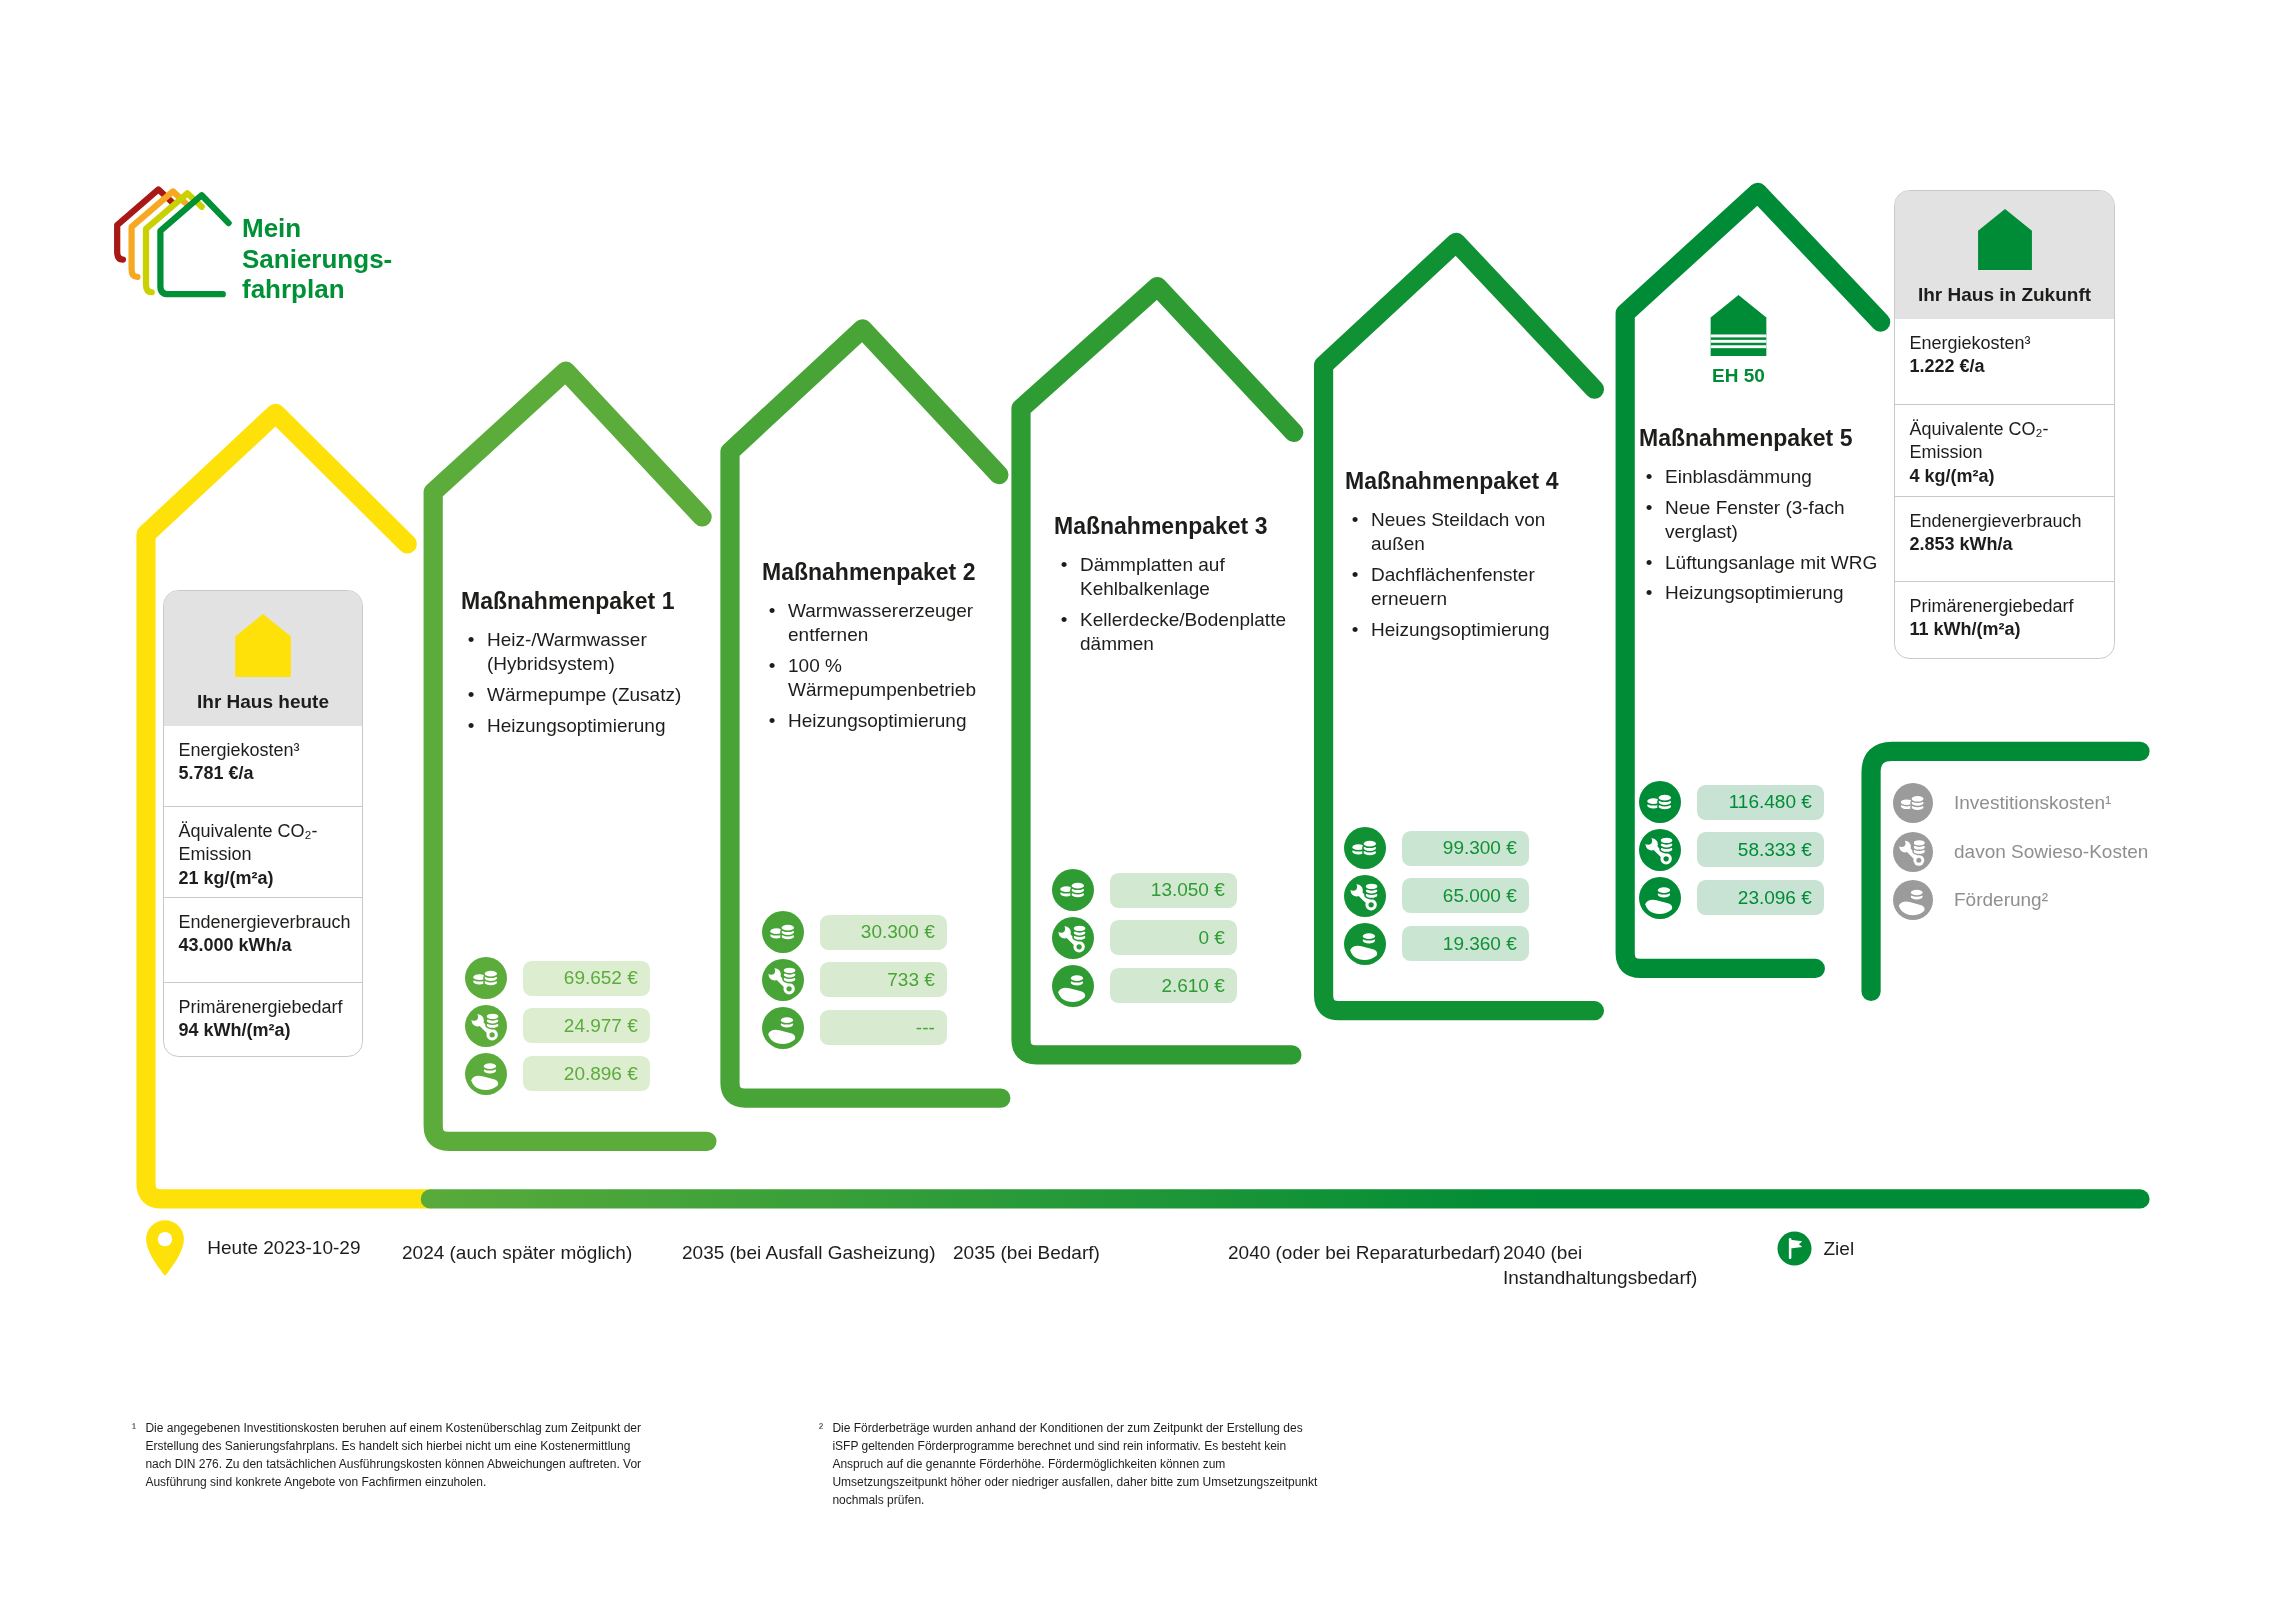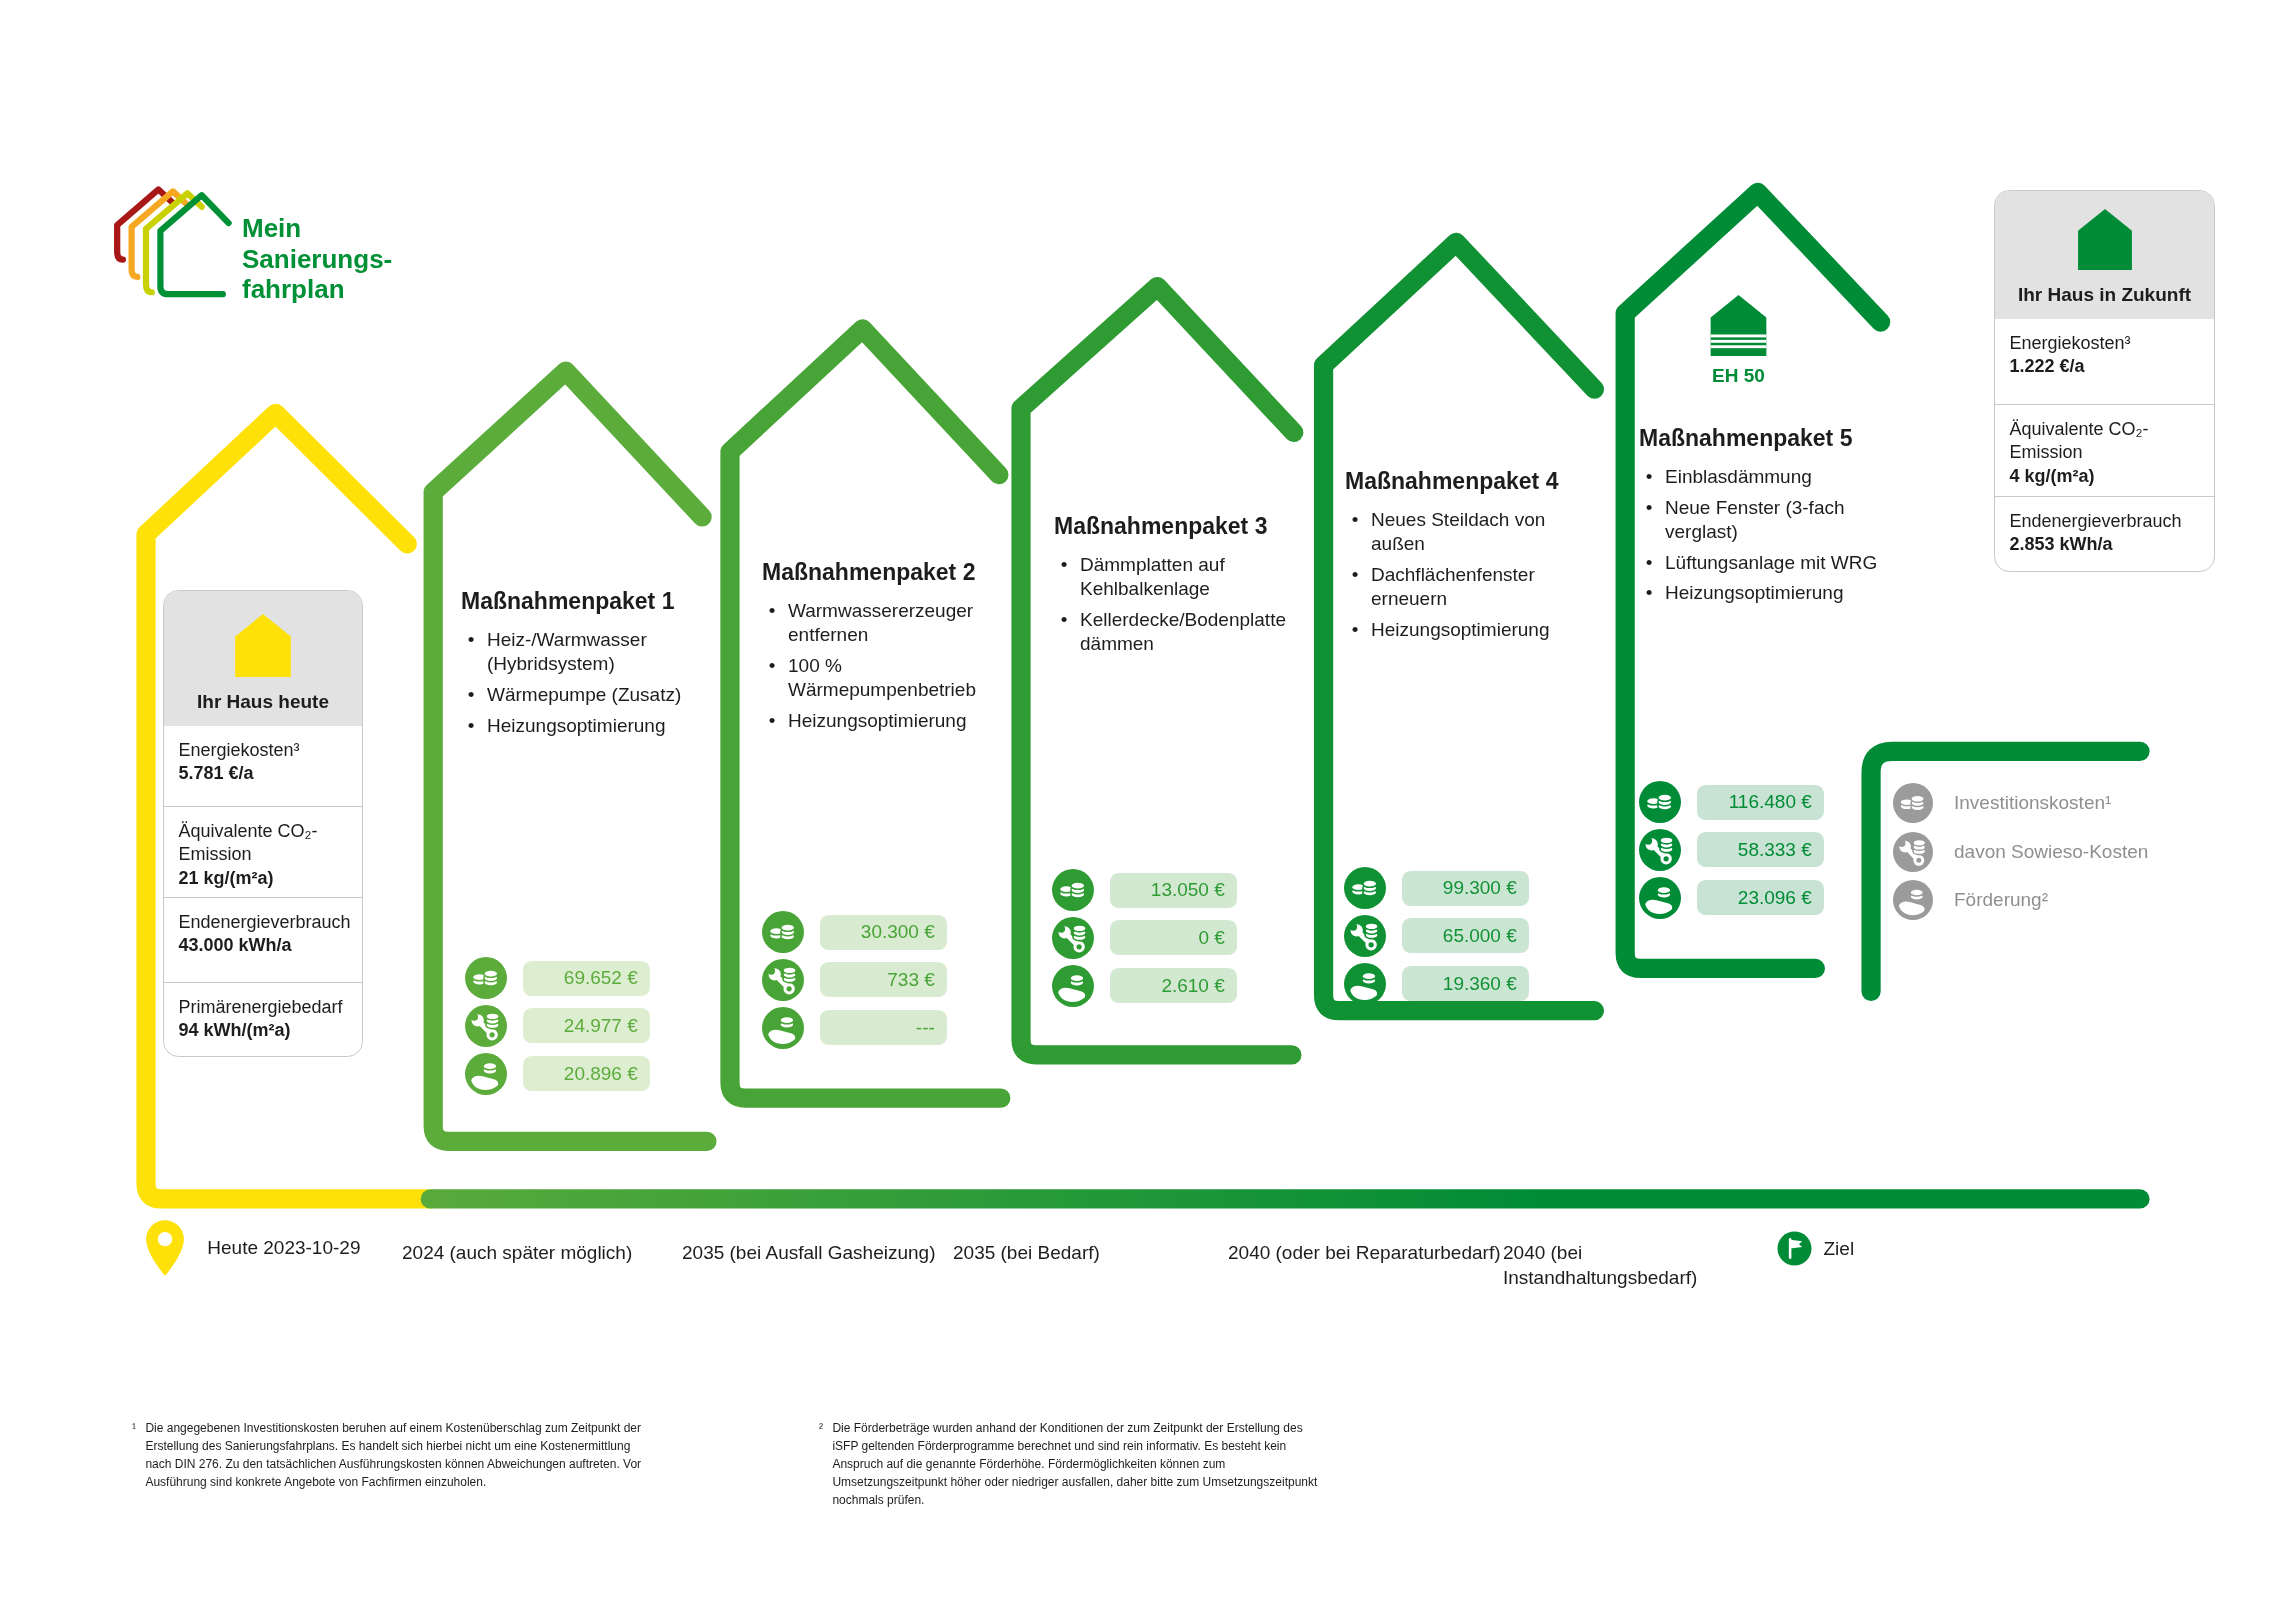--- a/index.html
+++ b/index.html
@@ -172,21 +172,21 @@
     <div class="metric" style="height:85px;">
       <div class="m-label">Endenergieverbrauch</div>
       <div class="m-value">43.000 kWh/a</div>
     </div>
     <div class="metric" style="height:76px;">
       <div class="m-label">Primärenergiebedarf</div>
       <div class="m-value">94 kWh/(m²a)</div>
     </div>
   </div>
 
-  <div class="card" style="left:1994px; top:190px; width:221px; height:382px;">
+  <div class="card" style="left:1894px; top:190px; width:221px; height:469px;">
     <div class="card-head" style="height:128px;">
       <svg width="58" height="65" style="color:#008c36" viewBox="0 0 60 68">
           <use href="#sym-house"></use>
         </svg>
       <div class="hlabel">Ihr Haus in Zukunft</div>
     </div>
     <div class="metric" style="height:85px; border-top:none;">
       <div class="m-label">Energiekosten³</div>
       <div class="m-value">1.222 €/a</div>
     </div>
@@ -312,21 +312,21 @@
       <div class="cost-box">0 €</div>
     </div>
     <div class="cost-row">
       <svg class="cost-ic" viewBox="0 0 44 44" width="42" height="42">
           <use href="#sym-foerderung"></use>
         </svg>
       <div class="cost-box">2.610 €</div>
     </div>
   </div>
 
-  <div class="costcol p4" style="left:1344px; top:867px;align-items:flex-end;">
+  <div class="costcol p4" style="left:1344px; top:827px;align-items:flex-end;">
     <div class="cost-row">
       <svg class="cost-ic" viewBox="0 0 44 44" width="42" height="42">
           <use href="#sym-invest"></use>
         </svg>
       <div class="cost-box">99.300 €</div>
     </div>
     <div class="cost-row">
       <svg class="cost-ic" viewBox="0 0 44 44" width="42" height="42">
           <use href="#sym-sowieso"></use>
         </svg>

